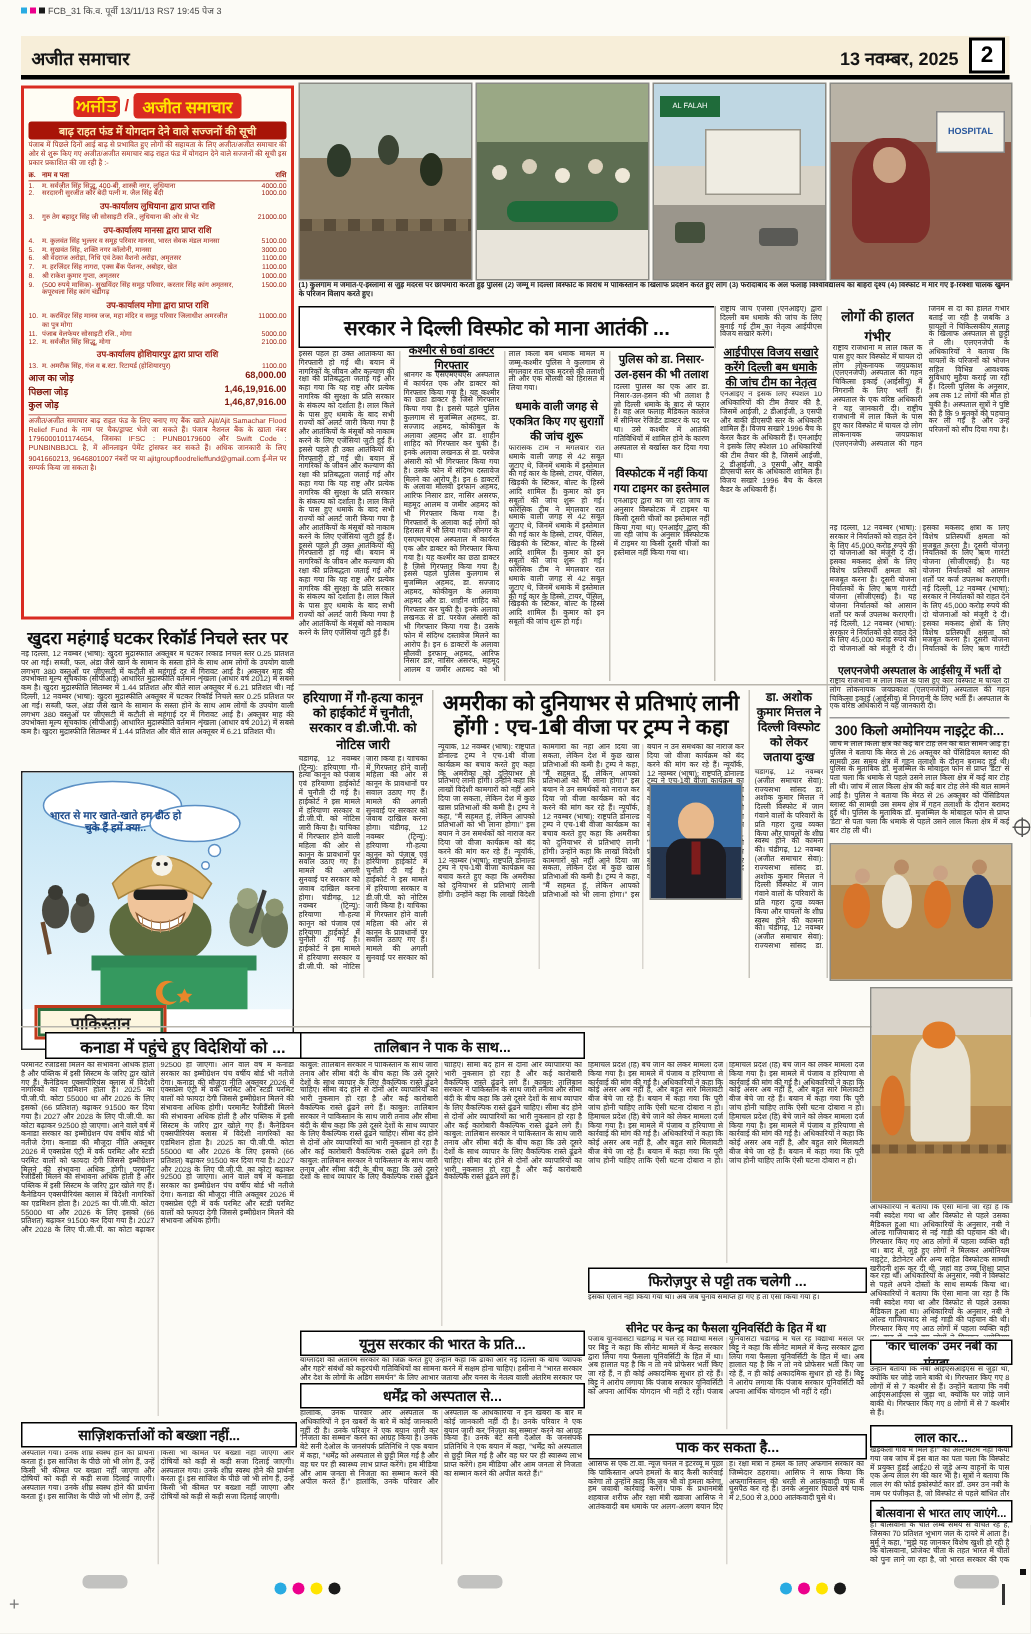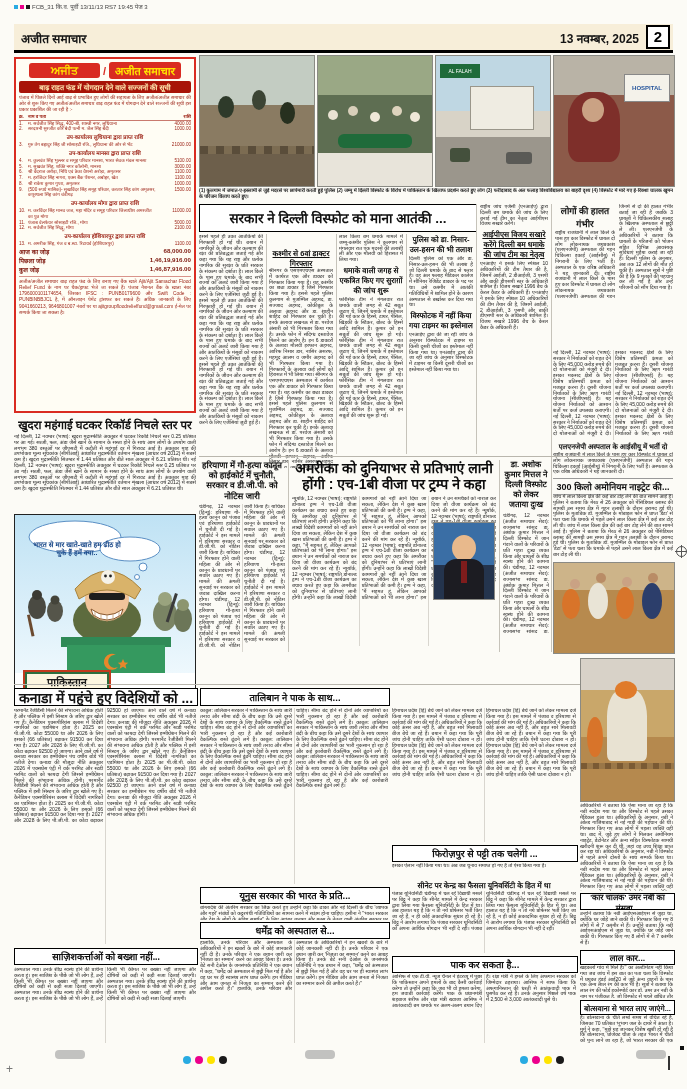--- a/index.html
+++ b/index.html
@@ -39,21 +39,21 @@
   </div>
 
   <div class="abs" style="left:14px;top:24px;width:659px;height:26px;background:#f7eed9;border-bottom:3px solid #000;">
     <div class="abs b" style="left:7px;top:6px;font-size:12px;color:#141414;">अजीत समाचार</div>
     <div class="abs b" style="right:34px;top:6px;font-size:12px;color:#141414;">13 नवम्बर, 2025</div>
     <div class="abs b ctr" style="right:3px;top:1px;width:20px;height:20px;border:2px solid #000;background:#fff;font-size:15px;line-height:20px;">2</div>
   </div>
 
   <div class="abs" style="left:14px;top:57px;width:182px;height:356px;border:2px solid #d92b21;background:#fffdf4;padding:3px;box-sizing:border-box;">
     <div style="display:flex;justify-content:center;align-items:center;gap:3px;">
-      <span class="b" style="background:#d92b21;color:#ffe400;font-size:11px;padding:1px 22px;border-radius:3px;">ਅਜੀਤ</span>
+      <span class="b" style="background:#d92b21;color:#ffe400;font-size:11px;padding:1px 2px;border-radius:3px;">ਅਜੀਤ</span>
       <span class="b" style="color:#d92b21;font-size:11px;">/</span>
       <span class="b" style="background:#d92b21;color:#ffe400;font-size:11px;padding:1px 6px;border-radius:3px;">अजीत समाचार</span>
     </div>
     <div class="b ctr" style="background:#a81408;color:#ffe9b0;font-size:7.2px;padding:1px 0;margin-top:2px;border-radius:2px;">बाढ़ राहत फंड में योगदान देने वाले सज्जनों की सूची</div>
     <div class="adtxt" style="font-size:4.8px;line-height:1.25;text-align:justify;margin-top:2px;">पंजाब में पिछले दिनों आई बाढ़ से प्रभावित हुए लोगों की सहायता के लिए अजीत/अजीत समाचार की ओर से शुरू किए गए अजीत/अजीत समाचार बाढ़ राहत फंड में योगदान देने वाले सज्जनों की सूची इस प्रकार प्रकाशित की जा रही है :-</div>
     <div class="adrow b" style="margin-top:1px;border-bottom:0.5px solid #c97a6e;">
       <span class="no">क्र.</span>
       <span class="txt">नाम व पता</span>
       <span class="amt">राशि</span>
     </div>
@@ -218,21 +218,21 @@
     <div class="abs" style="right:4px;top:18px;width:44px;height:26px;background:#f4f2ea;border:1px solid #888;color:#27569c;font-size:6px;font-weight:bold;text-align:center;line-height:26px;">HOSPITAL</div>
     <div class="fig" style="left:14px;top:36px;width:52px;height:70px;background:#7e2f2a;border-radius:40% 40% 20% 20%;"></div>
     <div class="fig" style="left:28px;top:42px;width:22px;height:24px;background:#caa284;"></div>
   </div>
   <div class="abs body ctr" style="left:199px;top:188px;width:474px;height:13px;font-weight:bold;color:#222;">(1) कुलगाम में जमात-ए-इस्लामी से जुड़े मदरसे पर छापेमारी करती हुई पुलिस (2) जम्मू में दिल्ली विस्फोट के विरोध में पाकिस्तान के खिलाफ प्रदर्शन करते हुए लोग (3) फरीदाबाद के अल फलाह विश्वविद्यालय का बाहरी दृश्य (4) विस्फोट में मारे गए ई-रिक्शा चालक खुमन के परिजन विलाप करते हुए।</div>
 
   <div class="abs bhead" style="left:199px;top:204px;width:276px;height:26px;font-size:13.5px;">सरकार ने दिल्ली विस्फोट को माना आतंकी ...</div>
 
   <div class="abs body" style="left:199px;top:234px;width:64px;height:220px;">इससे पहले ही उक्त आतंकियों की गिरफ्तारी हो गई थी। बयान में नागरिकों के जीवन और कल्याण की रक्षा की प्रतिबद्धता जताई गई और कहा गया कि यह राष्ट्र और प्रत्येक नागरिक की सुरक्षा के प्रति सरकार के संकल्प को दर्शाता है। लाल किले के पास हुए धमाके के बाद सभी राज्यों को अलर्ट जारी किया गया है और आतंकियों के मंसूबों को नाकाम करने के लिए एजेंसियां जुटी हुई हैं। इससे पहले ही उक्त आतंकियों की गिरफ्तारी हो गई थी। बयान में नागरिकों के जीवन और कल्याण की रक्षा की प्रतिबद्धता जताई गई और कहा गया कि यह राष्ट्र और प्रत्येक नागरिक की सुरक्षा के प्रति सरकार के संकल्प को दर्शाता है। लाल किले के पास हुए धमाके के बाद सभी राज्यों को अलर्ट जारी किया गया है और आतंकियों के मंसूबों को नाकाम करने के लिए एजेंसियां जुटी हुई हैं। इससे पहले ही उक्त आतंकियों की गिरफ्तारी हो गई थी। बयान में नागरिकों के जीवन और कल्याण की रक्षा की प्रतिबद्धता जताई गई और कहा गया कि यह राष्ट्र और प्रत्येक नागरिक की सुरक्षा के प्रति सरकार के संकल्प को दर्शाता है। लाल किले के पास हुए धमाके के बाद सभी राज्यों को अलर्ट जारी किया गया है और आतंकियों के मंसूबों को नाकाम करने के लिए एजेंसियां जुटी हुई हैं।</div>
   <div class="abs hairv" style="left:266px;top:234px;height:220px;"></div>
-  <div class="abs" style="left:269px;top:248px;width:64px;height:220px;overflow:hidden;">
+  <div class="abs" style="left:269px;top:228px;width:64px;height:220px;overflow:hidden;">
     <div class="sub" style="font-size:7.5px;text-decoration:underline;">कश्मीर से 6वां डाक्टर गिरफ्तार</div>
     <div class="body">श्रीनगर के एसएमएचएस अस्पताल में कार्यरत एक और डाक्टर को गिरफ्तार किया गया है। यह कश्मीर का छठा डाक्टर है जिसे गिरफ्तार किया गया है। इससे पहले पुलिस कुलगाम से मुजम्मिल अहमद, डा. सज्जाद अहमद, कोकीबुल के अलावा अहमद और डा. शाहीन शाहिद को गिरफ्तार कर चुकी है। इनके अलावा लखनऊ से डा. परवेज अंसारी को भी गिरफ्तार किया गया है। उसके फोन में संदिग्ध दस्तावेज मिलने का आरोप है। इन 6 डाक्टरों के अलावा मौलवी इरफान अहमद, आरिफ निसार डार, नासिर असरफ, महमूद आलम व जमीर अहमद को भी गिरफ्तार किया गया है। गिरफ्तारों के अलावा कई लोगों को हिरासत में भी लिया गया। श्रीनगर के एसएमएचएस अस्पताल में कार्यरत एक और डाक्टर को गिरफ्तार किया गया है। यह कश्मीर का छठा डाक्टर है जिसे गिरफ्तार किया गया है। इससे पहले पुलिस कुलगाम से मुजम्मिल अहमद, डा. सज्जाद अहमद, कोकीबुल के अलावा अहमद और डा. शाहीन शाहिद को गिरफ्तार कर चुकी है। इनके अलावा लखनऊ से डा. परवेज अंसारी को भी गिरफ्तार किया गया है। उसके फोन में संदिग्ध दस्तावेज मिलने का आरोप है। इन 6 डाक्टरों के अलावा मौलवी इरफान अहमद, आरिफ निसार डार, नासिर असरफ, महमूद आलम व जमीर अहमद को भी गिरफ्तार किया गया है। गिरफ्तारों के अलावा कई लोगों को हिरासत में भी लिया गया।</div>
   </div>
   <div class="abs hairv" style="left:336px;top:234px;height:220px;"></div>
   <div class="abs" style="left:339px;top:234px;width:64px;height:220px;overflow:hidden;">
     <div class="body">लाल किला बम धमाके मामले में जम्मू-कश्मीर पुलिस ने कुलगाम से मंगलवार रात एक मदरसे की तलाशी ली और एक मौलवी को हिरासत में लिया गया।</div>
     <div class="sub" style="font-size:7.5px;margin:2px 0;">धमाके वाली जगह से एकत्रित किए गए सुराग़ों की जांच शुरू</div>
     <div class="body">फोरेंसिक टीम ने मंगलवार रात धमाके वाली जगह से 42 सबूत जुटाए थे, जिनमें धमाके में इस्तेमाल की गई कार के हिस्से, टायर, पेंसिल, खिड़की के स्टिकर, बोल्ट के हिस्से आदि शामिल हैं। कुमार को इन सबूतों की जांच शुरू हो गई। फोरेंसिक टीम ने मंगलवार रात धमाके वाली जगह से 42 सबूत जुटाए थे, जिनमें धमाके में इस्तेमाल की गई कार के हिस्से, टायर, पेंसिल, खिड़की के स्टिकर, बोल्ट के हिस्से आदि शामिल हैं। कुमार को इन सबूतों की जांच शुरू हो गई। फोरेंसिक टीम ने मंगलवार रात धमाके वाली जगह से 42 सबूत जुटाए थे, जिनमें धमाके में इस्तेमाल की गई कार के हिस्से, टायर, पेंसिल, खिड़की के स्टिकर, बोल्ट के हिस्से आदि शामिल हैं। कुमार को इन सबूतों की जांच शुरू हो गई।</div>
   </div>
   <div class="abs hairv" style="left:406px;top:234px;height:220px;"></div>
@@ -296,21 +296,21 @@
     <div class="abs" style="left:27px;top:38px;width:6px;height:22px;background:#7e1c1c;"></div>
   </div>
   <div class="abs hairv" style="left:499px;top:460px;height:192px;"></div>
   <div class="abs" style="left:503px;top:460px;width:46px;height:192px;overflow:hidden;">
     <div class="sub" style="font-size:8px;line-height:1.25;">डा. अशोक कुमार मित्तल ने दिल्ली विस्फोट को लेकर जताया दुःख</div>
     <div class="body" style="margin-top:3px;height:120px;">चंडीगढ़, 12 नवम्बर (अजीत समाचार सेवा): राज्यसभा सांसद डा. अशोक कुमार मित्तल ने दिल्ली विस्फोट में जान गंवाने वालों के परिवारों के प्रति गहरा दुःख व्यक्त किया और घायलों के शीघ्र स्वस्थ होने की कामना की। चंडीगढ़, 12 नवम्बर (अजीत समाचार सेवा): राज्यसभा सांसद डा. अशोक कुमार मित्तल ने दिल्ली विस्फोट में जान गंवाने वालों के परिवारों के प्रति गहरा दुःख व्यक्त किया और घायलों के शीघ्र स्वस्थ होने की कामना की। चंडीगढ़, 12 नवम्बर (अजीत समाचार सेवा): राज्यसभा सांसद डा. अशोक कुमार मित्तल ने दिल्ली विस्फोट में जान गंवाने वालों के परिवारों के प्रति गहरा दुःख व्यक्त किया और घायलों के शीघ्र स्वस्थ होने की कामना की।</div>
   </div>
 
   <div class="abs hairh" style="left:14px;top:684px;width:659px;"></div>
 
-  <div class="abs bhead" style="left:14px;top:688px;width:182px;height:16px;font-size:14px;">कनाडा में पहुंचे हुए विदेशियों को ...</div>
+  <div class="abs bhead" style="left:30px;top:688px;width:182px;height:16px;font-size:11px;">कनाडा में पहुंचे हुए विदेशियों को ...</div>
   <div class="abs body cols2" style="left:14px;top:708px;width:182px;height:236px;">परमानैंट रैजीडैंसी मिलने की संभावना अधिक होती है और पब्लिक में इसी सिस्टम के जरिए द्वार खोले गए हैं। कैनेडियन एक्सपीरियंस क्लास में विदेशी नागरिकों का एडमिशन होता है। 2025 का पी.जी.पी. कोटा 55000 था और 2026 के लिए इसको (66 प्रतिशत) बढ़ाकर 91500 कर दिया गया है। 2027 और 2028 के लिए पी.जी.पी. का कोटा बढ़ाकर 92500 हो जाएगा। आने वाले वर्ष में कनाडा सरकार का इम्मीग्रेशन पंच वर्षीय बोर्ड भी नतीजे देगा। कनाडा की मौजूदा नीति अक्तूबर 2026 में एक्सप्रेस एंट्री में वर्क परमिट और स्टडी परमिट वालों को फायदा देगी जिससे इम्मीग्रेशन मिलने की संभावना अधिक होगी। परमानैंट रैजीडैंसी मिलने की संभावना अधिक होती है और पब्लिक में इसी सिस्टम के जरिए द्वार खोले गए हैं। कैनेडियन एक्सपीरियंस क्लास में विदेशी नागरिकों का एडमिशन होता है। 2025 का पी.जी.पी. कोटा 55000 था और 2026 के लिए इसको (66 प्रतिशत) बढ़ाकर 91500 कर दिया गया है। 2027 और 2028 के लिए पी.जी.पी. का कोटा बढ़ाकर 92500 हो जाएगा। आने वाले वर्ष में कनाडा सरकार का इम्मीग्रेशन पंच वर्षीय बोर्ड भी नतीजे देगा। कनाडा की मौजूदा नीति अक्तूबर 2026 में एक्सप्रेस एंट्री में वर्क परमिट और स्टडी परमिट वालों को फायदा देगी जिससे इम्मीग्रेशन मिलने की संभावना अधिक होगी। परमानैंट रैजीडैंसी मिलने की संभावना अधिक होती है और पब्लिक में इसी सिस्टम के जरिए द्वार खोले गए हैं। कैनेडियन एक्सपीरियंस क्लास में विदेशी नागरिकों का एडमिशन होता है। 2025 का पी.जी.पी. कोटा 55000 था और 2026 के लिए इसको (66 प्रतिशत) बढ़ाकर 91500 कर दिया गया है। 2027 और 2028 के लिए पी.जी.पी. का कोटा बढ़ाकर 92500 हो जाएगा। आने वाले वर्ष में कनाडा सरकार का इम्मीग्रेशन पंच वर्षीय बोर्ड भी नतीजे देगा। कनाडा की मौजूदा नीति अक्तूबर 2026 में एक्सप्रेस एंट्री में वर्क परमिट और स्टडी परमिट वालों को फायदा देगी जिससे इम्मीग्रेशन मिलने की संभावना अधिक होगी।</div>
   <div class="abs bhead" style="left:14px;top:948px;width:182px;height:15px;font-size:9.5px;font-family:Liberation Serif, serif;">साज़िशकर्त्ताओं को बख्शा नहीं...</div>
   <div class="abs body cols2" style="left:14px;top:967px;width:182px;height:76px;">अस्पताल गया। उनके शीघ्र स्वस्थ होने की प्रार्थना करता हूं। इस साजिश के पीछे जो भी लोग हैं, उन्हें किसी भी कीमत पर बख्शा नहीं जाएगा और दोषियों को कड़ी से कड़ी सजा दिलाई जाएगी। अस्पताल गया। उनके शीघ्र स्वस्थ होने की प्रार्थना करता हूं। इस साजिश के पीछे जो भी लोग हैं, उन्हें किसी भी कीमत पर बख्शा नहीं जाएगा और दोषियों को कड़ी से कड़ी सजा दिलाई जाएगी। अस्पताल गया। उनके शीघ्र स्वस्थ होने की प्रार्थना करता हूं। इस साजिश के पीछे जो भी लोग हैं, उन्हें किसी भी कीमत पर बख्शा नहीं जाएगा और दोषियों को कड़ी से कड़ी सजा दिलाई जाएगी।</div>
 
   <div class="abs bhead" style="left:200px;top:688px;width:188px;height:16px;font-size:9.5px;">तालिबान ने पाक के साथ...</div>
   <div class="abs body cols2" style="left:200px;top:708px;width:188px;height:176px;">काबुल: तालिबान सरकार ने पाकिस्तान के साथ जारी तनाव और सीमा बंदी के बीच कहा कि उसे दूसरे देशों के साथ व्यापार के लिए वैकल्पिक रास्ते ढूंढने चाहिए। सीमा बंद होने से दोनों ओर व्यापारियों का भारी नुकसान हो रहा है और कई कारोबारी वैकल्पिक रास्ते ढूंढने लगे हैं। काबुल: तालिबान सरकार ने पाकिस्तान के साथ जारी तनाव और सीमा बंदी के बीच कहा कि उसे दूसरे देशों के साथ व्यापार के लिए वैकल्पिक रास्ते ढूंढने चाहिए। सीमा बंद होने से दोनों ओर व्यापारियों का भारी नुकसान हो रहा है और कई कारोबारी वैकल्पिक रास्ते ढूंढने लगे हैं। काबुल: तालिबान सरकार ने पाकिस्तान के साथ जारी तनाव और सीमा बंदी के बीच कहा कि उसे दूसरे देशों के साथ व्यापार के लिए वैकल्पिक रास्ते ढूंढने चाहिए। सीमा बंद होने से दोनों ओर व्यापारियों का भारी नुकसान हो रहा है और कई कारोबारी वैकल्पिक रास्ते ढूंढने लगे हैं। काबुल: तालिबान सरकार ने पाकिस्तान के साथ जारी तनाव और सीमा बंदी के बीच कहा कि उसे दूसरे देशों के साथ व्यापार के लिए वैकल्पिक रास्ते ढूंढने चाहिए। सीमा बंद होने से दोनों ओर व्यापारियों का भारी नुकसान हो रहा है और कई कारोबारी वैकल्पिक रास्ते ढूंढने लगे हैं। काबुल: तालिबान सरकार ने पाकिस्तान के साथ जारी तनाव और सीमा बंदी के बीच कहा कि उसे दूसरे देशों के साथ व्यापार के लिए वैकल्पिक रास्ते ढूंढने चाहिए। सीमा बंद होने से दोनों ओर व्यापारियों का भारी नुकसान हो रहा है और कई कारोबारी वैकल्पिक रास्ते ढूंढने लगे हैं।</div>
   <div class="abs bhead" style="left:200px;top:887px;width:188px;height:15px;font-size:9.5px;">यूनुस सरकार की भारत के प्रति...</div>
   <div class="abs body" style="left:200px;top:905px;width:188px;height:15px;">बांग्लादेश की अंतरिम सरकार का जिक्र करते हुए उन्होंने कहा कि ढाका और नई दिल्ली के बीच 'व्यापक और गहरे' संबंधों को कट्टरपंथी गतिविधियों का सामना करने में सक्षम होना चाहिए। हसीना ने ''भारत सरकार और देश के लोगों के अडिग समर्थन'' के लिए आभार जताया और यूनुस के नेतृत्व वाली अंतरिम सरकार पर 'पूर्वाग्रह' और बुनियादी गतिविधियां करने का आरोप लगाया।</div>
   <div class="abs bhead" style="left:200px;top:922px;width:188px;height:15px;font-size:9.5px;">धर्मेंद्र को अस्पताल से...</div>
   <div class="abs body cols2" style="left:200px;top:940px;width:188px;height:103px;">हालांकि, उनके परिवार और अस्पताल के अधिकारियों ने इन खबरों के बारे में कोई जानकारी नहीं दी है। उनके परिवार ने एक बयान जारी कर 'निजता का सम्मान' करने का आग्रह किया है। उनके बेटे सनी देओल के जनसंपर्क प्रतिनिधि ने एक बयान में कहा, ''धर्मेंद्र को अस्पताल से छुट्टी मिल गई है और वह घर पर ही स्वास्थ्य लाभ प्राप्त करेंगे। हम मीडिया और आम जनता से निजता का सम्मान करने की अपील करते हैं।'' हालांकि, उनके परिवार और अस्पताल के अधिकारियों ने इन खबरों के बारे में कोई जानकारी नहीं दी है। उनके परिवार ने एक बयान जारी कर 'निजता का सम्मान' करने का आग्रह किया है। उनके बेटे सनी देओल के जनसंपर्क प्रतिनिधि ने एक बयान में कहा, ''धर्मेंद्र को अस्पताल से छुट्टी मिल गई है और वह घर पर ही स्वास्थ्य लाभ प्राप्त करेंगे। हम मीडिया और आम जनता से निजता का सम्मान करने की अपील करते हैं।''</div>

